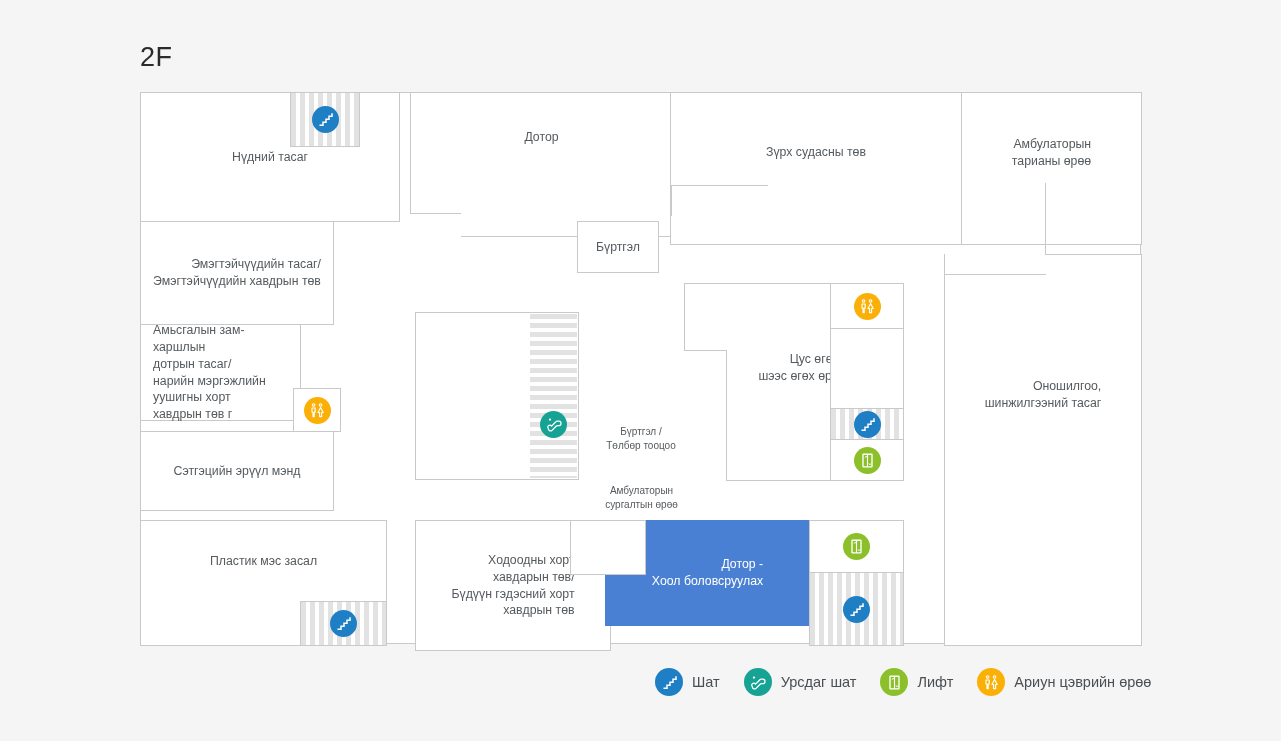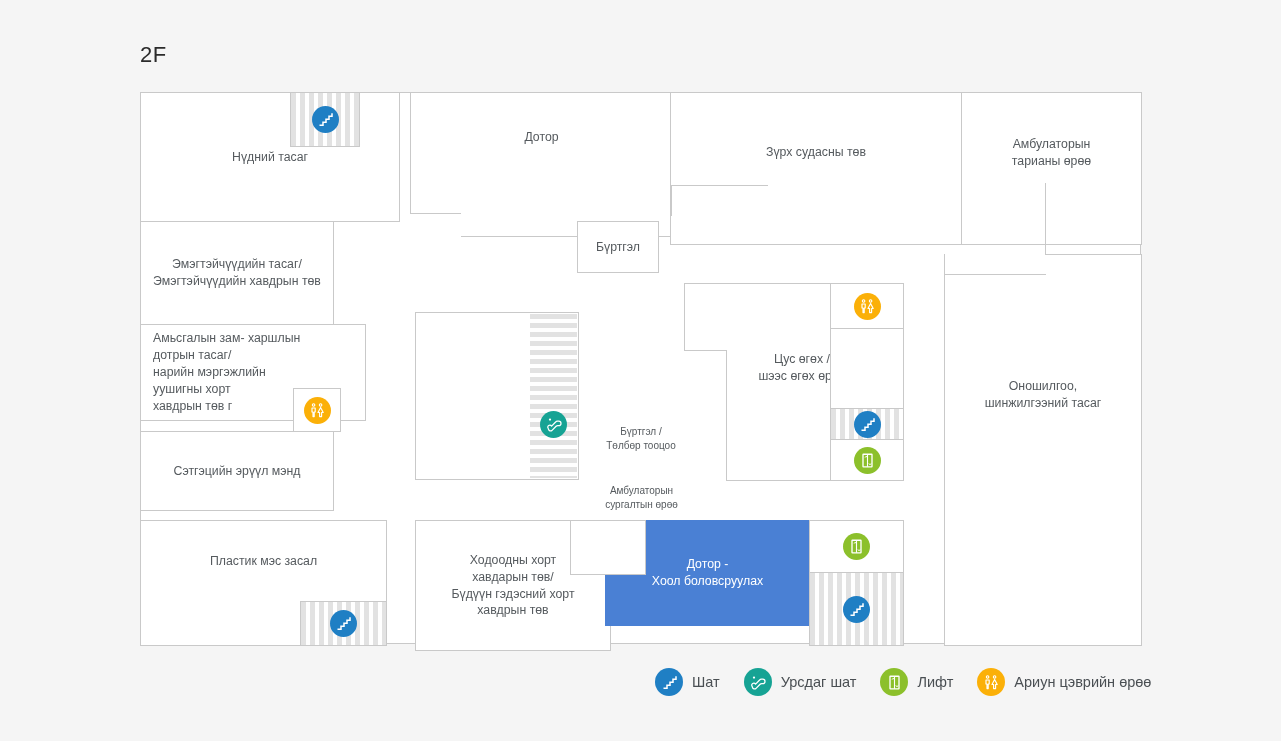--- a/index.html
+++ b/index.html
@@ -7,21 +7,21 @@
     width: 1281px; height: 741px;
     background: #f5f5f5;
     font-family: "Liberation Sans", "DejaVu Sans", sans-serif;
     overflow: hidden;
   }
   #stage { position: relative; width: 1281px; height: 741px; }
 
   
   #floor-title {
     position: absolute; left: 140px; top: 44px;
-    font-size: 22px; color: #2b2b2b; letter-spacing: .5px;
+    font-size: 27px; color: #2b2b2b; letter-spacing: .5px;
     font-weight: 400; line-height: 1;
   }
 
   
   #plan {
     position: absolute; left: 140px; top: 92px;
     width: 1001px; height: 552px;
     background: #ffffff;
     border: 1px solid #c9c9c9;
   }
@@ -29,21 +29,21 @@
   
   .room {
     position: absolute;
     background: #ffffff;
     border: 1px solid #c9c9c9;
     display: flex; align-items: center; justify-content: center;
     text-align: center;
   }
   .room .label {
     font-size: 12.3px; line-height: 1.38; color: #555a5e;
-    padding: 0 6px; white-space: pre-line;
+    padding: 0 6px; white-space: pre-line; text-align: right;
   }
   .room.noborder { border: none; }
   .room.highlight {
     background: #4a80d4; border-color: #4a80d4;
   }
   .room.highlight .label { color: #ffffff; }
 
   
   .free-label {
     position: absolute; text-align: center;
@@ -137,21 +137,21 @@
 
     <div class="room" style="left:-1px; top:-1px; width:260px; height:130px;">
       <span class="label">Нүдний тасаг</span>
     </div>
 
     <div class="room" style="left:-1px; top:128px; width:194px; height:104px;">
       <span class="label">Эмэгтэйчүүдийн тасаг/
 Эмэгтэйчүүдийн хавдрын төв</span>
     </div>
 
-    <div class="room" style="left:-1px; top:231px; width:226px; height:97px; justify-content:flex-start;">
+    <div class="room" style="left:-1px; top:231px; width:161px; height:97px; justify-content:flex-start;">
       <span class="label" style="text-align:left; padding-left:12px;">Амьсгалын зам- харшлын
 дотрын тасаг/
 нарийн мэргэжлийн
 уушигны хорт
 хавдрын төв г</span>
     </div>
 
     <div class="room" style="left:152px; top:295px; width:48px; height:44px;">
       <span class="marker restroom" style="position:static;">
         <svg viewBox="0 0 17 17">

